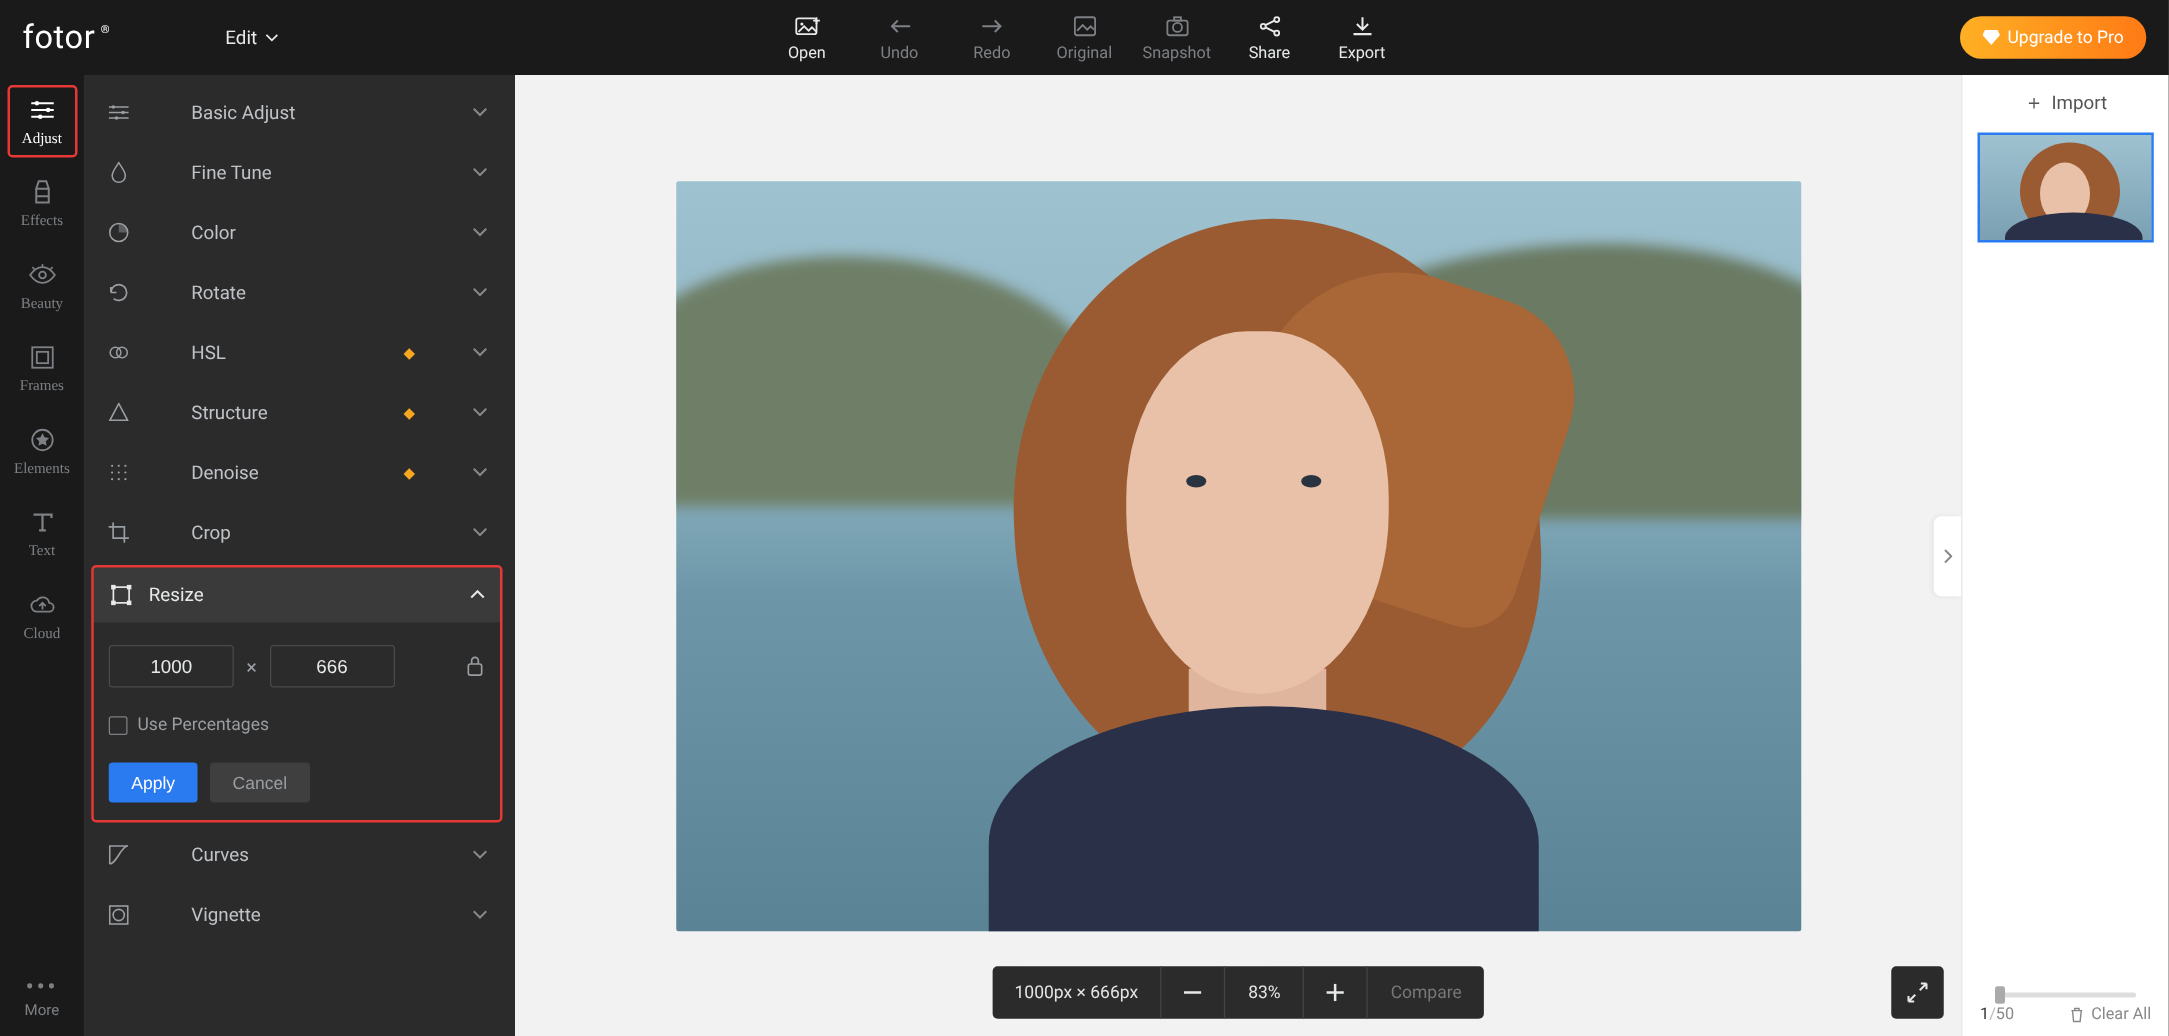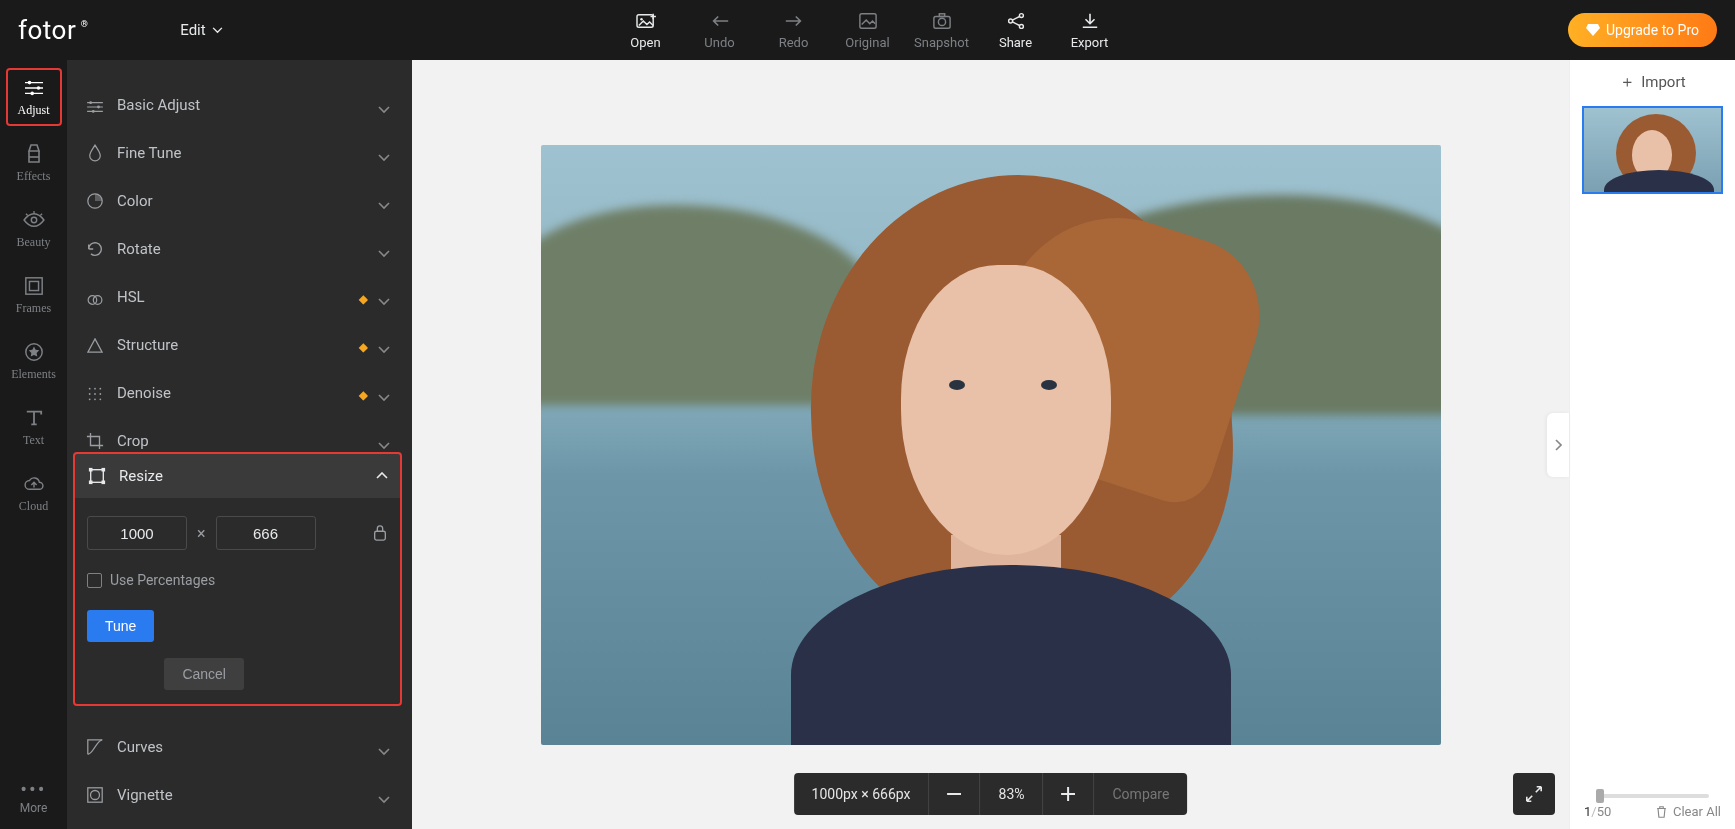--- a/index.html
+++ b/index.html
@@ -32,40 +32,40 @@
 .rail-item .rlabel { font-size: 12px; }
 .rail-spacer { flex: 1; }
 .rail-more { color: #7d8084; display: flex; flex-direction: column; align-items: center; margin-bottom: 14px; cursor: pointer;}
 .rail-more .dots { font-size: 20px; letter-spacing: 2px;}
 .rail-more .rlabel { font-size: 12px;}
 
 
 .panel { width: 345px; background: #2b2b2b; display: flex; flex-direction: column; padding: 6px 10px 6px 6px; overflow-y: auto; position: relative;}
 .panel::-webkit-scrollbar { width: 8px; }
 .panel::-webkit-scrollbar-thumb { background: #444; border-radius: 4px;}
-.acc-item { display: flex; align-items: flex-end; height: 48px; padding: 0 12px; color: #bfc3c7; cursor: pointer; border-radius: 3px;}
+.acc-item { display: flex; align-items: center; height: 48px; padding: 0 12px; color: #bfc3c7; cursor: pointer; border-radius: 3px; gap: 36px;}
 .acc-item .aicon { width: 20px; display: flex; align-items: center; justify-content: center; margin-right: 12px; color: #9a9ea2;}
 .acc-item .alabel { flex: 1; font-size: 15px;}
 .acc-item .dia { color: #f6a722; margin-right: 10px; font-size: 12px;}
 .acc-item .chev { color: #888; }
 .resize-box { outline: 2px solid #e53935; border-radius: 2px; padding: 0 0 14px; margin: 4px 2px;}
 .resize-hd { display: flex; align-items: center; height: 44px; padding: 0 12px; background: #3a3a3a; color: #e7e9eb; cursor: pointer;}
 .resize-hd .aicon { width: 20px; margin-right: 12px; display: flex; align-items: center; justify-content: center;}
 .resize-hd .alabel { flex: 1; font-size: 15px;}
 .resize-body { padding: 18px 12px 0;}
 .resize-row { display: flex; align-items: center; gap: 10px;}
 .nfield { width: 100px; height: 34px; background: #2b2b2b; border: 1px solid #4a4a4a; border-radius: 3px; color: #e7e9eb; text-align: center; font-size: 15px;}
 .times { color: #9a9ea2; }
 .lock { margin-left: auto; color: #9a9ea2; cursor: pointer;}
 .cb-row { display: flex; align-items: center; margin-top: 22px; font-size: 14px; color: #9a9ea2; cursor: pointer;}
 .cb { width: 15px; height: 15px; border: 1.5px solid #7d8084; border-radius: 2px; margin-right: 8px;}
 .btn-row { display: flex; gap: 10px; margin-top: 22px;}
 .btn { height: 32px; padding: 0 18px; border-radius: 3px; font-size: 14px; cursor: pointer; display: flex; align-items: center; border: none;}
 .btn.primary { background: #2a7af0; color: #fff;}
-.btn.secondary { background: #3f3f3f; color: #9a9ea2; margin-top: 48px;}
+.btn.secondary { background: #3f3f3f; color: #9a9ea2;}
 
 
 .canvas-wrap { flex: 1; background: #f2f2f2; display: flex; flex-direction: column; position: relative; }
 .canvas-area { flex: 1; display: flex; align-items: center; justify-content: center; padding: 12px;}
 .photo { width: 900px; height: 600px; border-radius: 2px; position: relative; overflow: hidden;
   background: linear-gradient(180deg,#9fc2d0 0%,#8eb4c2 35%,#6d97a9 55%,#5a8396 100%);}
 .hill-l { position: absolute; left: -40px; top: 60px; width: 380px; height: 200px; background: #6f7f67; border-radius: 50% 60% 0 0; filter: blur(5px);}
 .hill-r { position: absolute; right: -60px; top: 50px; width: 480px; height: 220px; background: #6a7a63; border-radius: 60% 50% 0 0; filter: blur(5px);}
 .hair { position: absolute; left: 270px; top: 30px; width: 420px; height: 470px; background: #9a5b33; border-radius: 50% 50% 42% 48%; transform: rotate(-3deg);}
 .face { position: absolute; left: 360px; top: 120px; width: 210px; height: 290px; background: #e9c1a8; border-radius: 46% 46% 50% 50%;}
@@ -420,21 +420,21 @@
                   <rect x="3" y="8" width="12" height="10" rx="2" stroke="currentColor" stroke-width="1.5" fill="none"></rect>
                   <path d="M6 8V5a3 3 0 016 0v3" stroke="currentColor" stroke-width="1.5" fill="none"></path>
                 </svg>
               </span>
           </div>
           <div class="cb-row">
             <span class="cb"></span>
             <span>Use Percentages</span>
           </div>
           <div class="btn-row">
-            <button class="btn primary">Tune</button>
+            <button class="btn primary">Apply</button>
             <button class="btn secondary">Cancel</button>
           </div>
         </div>
       </div>
 
       <div class="acc-item">
         <span class="aicon">
             <svg width="18" height="18" viewBox="0 0 20 20">
               <path d="M2 18V2h16" stroke="currentColor" stroke-width="1.4" fill="none"></path>
               <path d="M2 18C8 18 12 2 18 2" stroke="currentColor" stroke-width="1.5" fill="none"></path>

